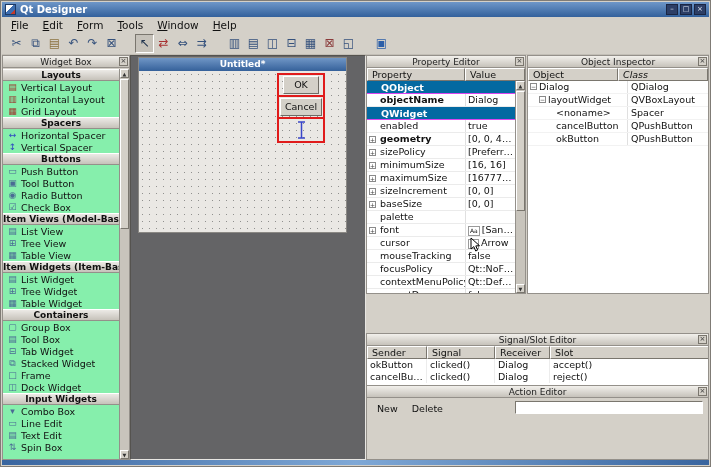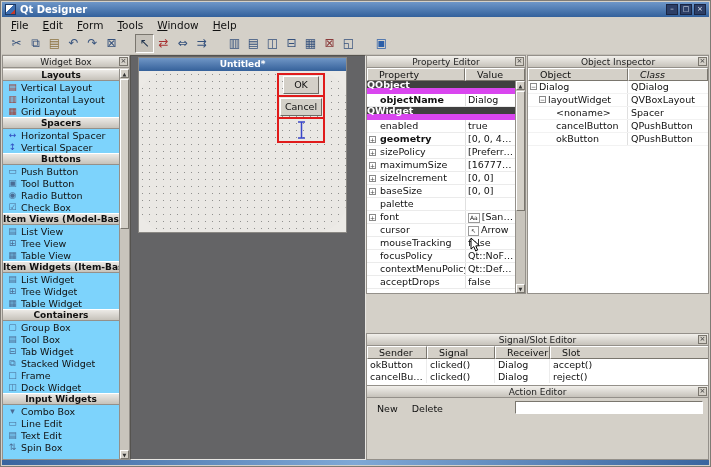--- a/index.html
+++ b/index.html
@@ -26,56 +26,56 @@
 .tbtn.pressed{border-color:#7a766e #ffffff #ffffff #7a766e;background:#c6c2ba;}
 
 
 .main{position:absolute;top:54px;left:1px;right:1px;bottom:6px;background:#d4d0c8;}
 .panel{position:absolute;border:1px solid #94908a;background:#d4d0c8;overflow:hidden;}
 .panel-header{height:12px;background:linear-gradient(180deg,#f2f0ec,#c6c2ba);border-bottom:1px solid #94908a;display:flex;align-items:center;justify-content:center;font-size:9px;position:relative;color:#222;}
 .panel-close{position:absolute;right:1px;top:1px;width:9px;height:9px;border:1px solid #7a766e;background:#d4d0c8;font-size:7px;line-height:7px;text-align:center;color:#333;}
 
 
 #widget-box{left:0;top:0;width:128px;bottom:0;}
-.wb-list{position:absolute;top:13px;left:0;right:10px;bottom:0;background:#7dd3fc;overflow:hidden;}
+.wb-list{position:absolute;top:13px;left:0;right:10px;bottom:0;background:#86efac;overflow:hidden;}
 .wsec{height:12px;background:linear-gradient(180deg,#eceae6,#c6c2ba);border-top:1px solid #fff;border-bottom:1px solid #94908a;font-weight:bold;font-size:9px;text-align:center;line-height:10px;white-space:nowrap;overflow:hidden;color:#111;}
 .witem{height:12px;display:flex;align-items:center;gap:3px;padding-left:4px;font-size:9.5px;white-space:nowrap;overflow:hidden;color:#111;}
 .wicon{width:11px;font-size:9px;line-height:10px;display:inline-block;text-align:center;}
 .vscroll{position:absolute;top:13px;right:0;bottom:0;width:10px;background:#c8c4bc;border-left:1px solid #94908a;}
 .sb-arrow{position:absolute;left:0;width:9px;height:9px;background:#d4d0c8;border:1px solid;border-color:#fff #7a766e #7a766e #fff;font-size:5px;line-height:8px;text-align:center;color:#333;}
 .sb-up{top:0;}.sb-down{bottom:0;}
 .sb-thumb{position:absolute;left:0;width:9px;background:#d4d0c8;border:1px solid;border-color:#fff #7a766e #7a766e #fff;}
 
 
 #mdi{position:absolute;left:128px;top:0;width:236px;bottom:0;background:#646466;border:1px solid;border-color:#55534f #e8e6e2 #e8e6e2 #55534f;}
 .form-window{position:absolute;left:7px;top:1px;width:209px;height:176px;border:1px solid #8a8884;background:#eceae6;}
 .form-titlebar{height:13px;background:linear-gradient(180deg,#7096c6,#35619a);color:#fff;font-size:9px;font-weight:bold;text-align:center;line-height:12px;}
-.form-canvas{position:absolute;top:13px;left:0;right:0;bottom:0;background-color:#eae8e4;background-image:radial-gradient(circle,#90908e 0.8px,rgba(0,0,0,0) 0.9px);background-size:7px 7px;border-radius:30px;}
+.form-canvas{position:absolute;top:13px;left:0;right:0;bottom:0;background-color:#eae8e4;background-image:radial-gradient(circle,#90908e 0.8px,rgba(0,0,0,0) 0.9px);background-size:7px 7px;}
 .redgroup{position:absolute;left:138px;top:2px;width:48px;border:1px solid #e01b1b;}
 .fcell{border:1px solid #e01b1b;display:flex;align-items:center;justify-content:center;}
 .qbtn{background:#d4d0c8;border:1px solid;border-color:#fff #6f6b64 #6f6b64 #fff;font-size:9.5px;line-height:1;padding:3px 0;text-align:center;color:#111;}
 
 
 #right{position:absolute;left:364px;top:0;right:0;bottom:0;}
 #property-editor{left:0;top:0;width:160px;height:239px;}
 #object-inspector{left:161px;top:0;right:0;height:239px;}
 #signal-slot{left:0;top:241px;right:0;height:88px;margin-top:37px;}
 #action-editor{left:0;top:330px;right:0;bottom:0;}
 
 .col-row{display:flex;height:13px;}
-.col-h{background:#d4d0c8;border:1px solid;border-color:#fff #7a766e #7a766e #fff;font-size:9.5px;padding-left:11px;line-height:11px;overflow:hidden;white-space:nowrap;color:#111;}
+.col-h{background:#d4d0c8;border:1px solid;border-color:#fff #7a766e #7a766e #fff;font-size:9.5px;padding-left:4px;line-height:11px;overflow:hidden;white-space:nowrap;color:#111;}
 .tbody{position:absolute;left:0;right:0;bottom:0;background:#fff;overflow:hidden;}
 #pe-body{top:25px;right:10px;}
 #oi-body{top:25px;}
 #ss-body{top:25px;bottom:14px;}
 .pe-c0{width:98px;}.pe-c1{flex:1;}
-.oi-c0{width:100px;}.oi-c1{flex:1;font-style:italic;}
+.oi-c0{width:90px;}.oi-c1{flex:1;font-style:italic;}
 
 .prow{display:flex;height:13px;border-bottom:1px solid #ebebeb;font-size:9.5px;color:#111;}
-.pgroup{background:#404040;color:#fff;font-weight:bold;border-bottom:6px solid #d946ef;display:flex;align-items:center;}
+.pgroup{background:#0369a1;color:#fff;font-weight:bold;padding-left:14px;border-bottom:1px solid #d946ef;display:flex;align-items:center;}
 .pname{width:98px;padding-left:13px;position:relative;white-space:nowrap;overflow:hidden;line-height:12px;}
 .pval{flex:1;border-left:1px solid #e0e0e0;padding-left:2px;white-space:nowrap;overflow:hidden;text-overflow:ellipsis;line-height:12px;}
 .exp{position:absolute;left:2px;top:3px;width:7px;height:7px;border:1px solid #8a8a8a;background:#fff;font-size:6px;line-height:5px;text-align:center;color:#444;}
 .b{font-weight:bold;}
 .vicon{display:inline-block;min-width:11px;border:1px solid #9a9a9a;background:#fff;font-size:6px;line-height:8px;text-align:center;padding:0 1px;margin-right:2px;}
 
 .orow{display:flex;height:13px;font-size:9.5px;border-bottom:1px solid #f2f2f2;color:#111;}
 .oobj{width:99px;white-space:nowrap;overflow:hidden;line-height:12px;}
 .oobj .exp{position:static;display:inline-block;margin-right:2px;vertical-align:1px;}
 .ocls{flex:1;border-left:1px solid #e0e0e0;padding-left:3px;white-space:nowrap;overflow:hidden;line-height:12px;}
@@ -354,20 +354,24 @@
             </div>
             <div class="prow">
               <div class="pname"><span class="exp">+</span><span class="b">geometry</span></div>
               <div class="pval"><span>[0, 0, 400, 3...</span></div>
             </div>
             <div class="prow">
               <div class="pname"><span class="exp">+</span><span>sizePolicy</span></div>
               <div class="pval"><span>[Preferred, P...</span></div>
             </div>
             <div class="prow">
+              <div class="pname"><span class="exp">+</span><span>minimumSize</span></div>
+              <div class="pval"><span>[16, 16]</span></div>
+            </div>
+            <div class="prow">
               <div class="pname"><span class="exp">+</span><span>maximumSize</span></div>
               <div class="pval"><span>[16777215,...</span></div>
             </div>
             <div class="prow">
               <div class="pname"><span class="exp">+</span><span>sizeIncrement</span></div>
               <div class="pval"><span>[0, 0]</span></div>
             </div>
             <div class="prow">
               <div class="pname"><span class="exp">+</span><span>baseSize</span></div>
               <div class="pval"><span>[0, 0]</span></div>

